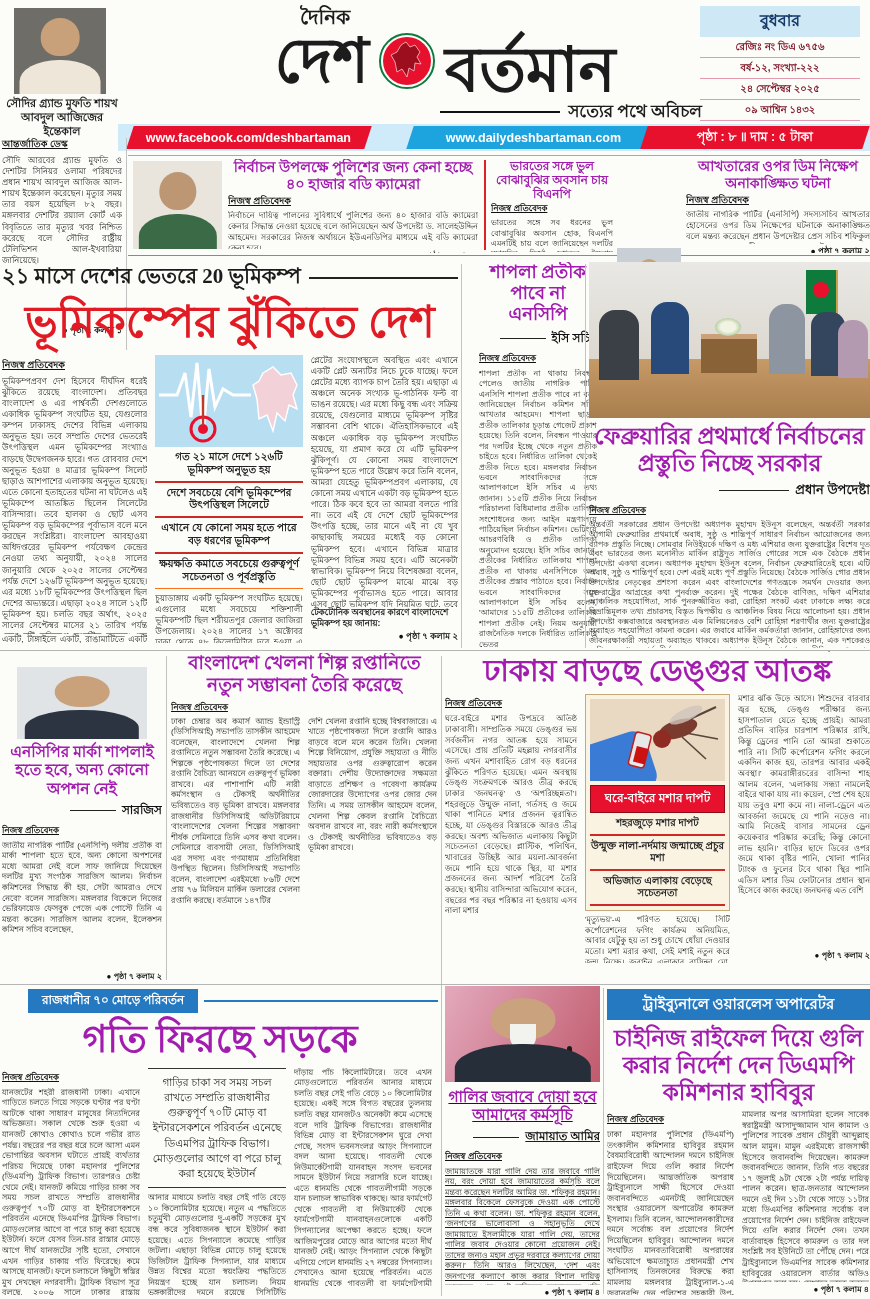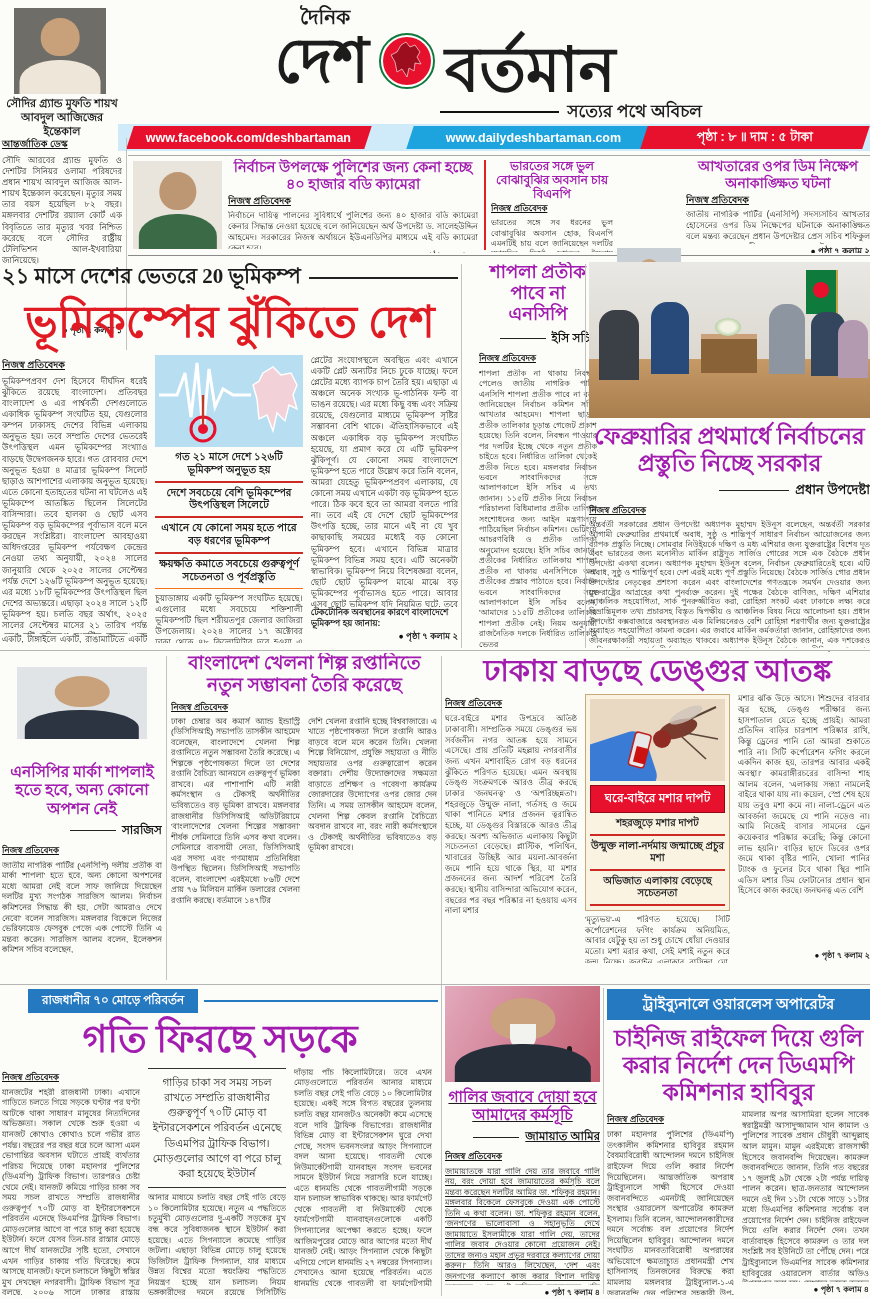--- a/index.html
+++ b/index.html
@@ -47,23 +47,31 @@
     <span class="serif" style="font-size:62px;font-weight:900;line-height:1;">দেশ</span>
     <svg width="56" height="56" viewBox="0 0 56 56">
       <circle cx="28" cy="28" r="27" fill="#ffffff" stroke="#0e7a3c" stroke-width="2"></circle>
       <circle cx="28" cy="28" r="24" fill="#e8112d"></circle>
       <path d="M22 12 L27 9 L31 14 L36 12 L41 19 L38 24 L42 31 L36 30 L35 38 L30 35 L28 44 L23 36 L18 39 L16 29 L12 22 L18 19 Z" fill="#9c0e1e" stroke="#f4c9ce" stroke-width="0.8"></path>
     </svg>
     <span class="serif" style="font-size:62px;font-weight:900;line-height:1;margin-top:17px;">বর্তমান</span>
   </div>
   <div class="abs" style="left:440px;top:98px;width:262px;display:flex;align-items:center;gap:8px;">
     <span style="flex:1;border-top:2px solid #111;"></span>
-    <span style="font-weight:bold;font-size:17px;white-space:nowrap;">সত্যের পথে অবিচল</span>
-  </div>
-
+    <span style="font-weight:bold;font-size:17px;white-space:nowrap;font-family:Liberation Serif, serif;">সত্যের পথে অবিচল</span>
+  </div>
+
+  <div class="abs" style="left:700px;top:6px;width:160px;">
+    <div style="background:#cfe8f6;color:#173a66;font-weight:bold;font-size:16px;text-align:center;padding:2px 0;">বুধবার</div>
+    <div class="inforow">রেজিঃ নং ডিএ ৬৭৫৬</div>
+    <div class="inforow">বর্ষ-১২, সংখ্যা-২২২</div>
+    <div class="inforow">২৪ সেপ্টেম্বর ২০২৫</div>
+    <div class="inforow">০৯ আশ্বিন ১৪৩২</div>
+    <div class="inforow">০১ রবিউস সানি ১৪৪৭</div>
+  </div>
 
   <div class="abs" style="left:118px;top:124px;width:752px;height:27px;background:#cfeaf8;">
     <div class="chip" style="left:12px;width:238px;background:#e8112d;">
       <span>www.facebook.com/deshbartaman</span>
       </div>
     <div class="chip" style="left:292px;width:248px;background:#1da3dd;">
       <span>www.dailydeshbartaman.com</span>
       </div>
     <div class="chip" style="right:4px;width:222px;background:#e8112d;">
       <span>পৃষ্ঠা : ৮ ॥ দাম : ৫ টাকা</span>
@@ -175,21 +183,21 @@
       </div>
     <div class="byline" style="font-size:8.6px;margin:2px 0;">নিজস্ব প্রতিবেদক</div>
     <div class="bodytext" style="font-size:7.9px;line-height:1.22;height:128px;">অন্তর্বর্তী সরকারের প্রধান উপদেষ্টা অধ্যাপক মুহাম্মদ ইউনূস বলেছেন, অন্তর্বর্তী সরকার আগামী ফেব্রুয়ারির প্রথমার্ধে অবাধ, সুষ্ঠু ও শান্তিপূর্ণ সাধারণ নির্বাচন আয়োজনের জন্য ব্যাপক প্রস্তুতি নিচ্ছে। সোমবার নিউইয়র্কে দক্ষিণ ও মধ্য এশিয়ার জন্য যুক্তরাষ্ট্রের বিশেষ দূত এবং ভারতের জন্য মনোনীত মার্কিন রাষ্ট্রদূত সার্জিও গোরের সঙ্গে এক বৈঠকে প্রধান উপদেষ্টা একথা বলেন। অধ্যাপক মুহাম্মদ ইউনূস বলেন, নির্বাচন ফেব্রুয়ারিতেই হবে। এটি অবাধ, সুষ্ঠু ও শান্তিপূর্ণ হবে। দেশ এরই মধ্যে পূর্ণ প্রস্তুতি নিয়েছে। বৈঠকে সার্জিও গোর প্রধান উপদেষ্টার নেতৃত্বের প্রশংসা করেন এবং বাংলাদেশের গণতন্ত্রকে সমর্থন দেওয়ার জন্য যুক্তরাষ্ট্রের আগ্রহের কথা পুনর্ব্যক্ত করেন। দুই পক্ষের বৈঠকে বাণিজ্য, দক্ষিণ এশিয়ার আঞ্চলিক সহযোগিতা, সার্ক পুনরুজ্জীবিত করা, রোহিঙ্গা সংকট এবং ঢাকাকে লক্ষ্য করে বিভ্রান্তিমূলক তথ্য প্রচারসহ বিস্তৃত দ্বিপক্ষীয় ও আঞ্চলিক বিষয় নিয়ে আলোচনা হয়। প্রধান উপদেষ্টা কক্সবাজারে অবস্থানরত এক মিলিয়নেরও বেশি রোহিঙ্গা শরণার্থীর জন্য যুক্তরাষ্ট্রের অব্যাহত সহযোগিতা কামনা করেন। এর জবাবে মার্কিন কর্মকর্তারা জানান, রোহিঙ্গাদের জন্য জীবনরক্ষাকারী সহায়তা অব্যাহত থাকবে। অধ্যাপক ইউনূস বৈঠকে জানান, এক দশকেরও বেশি সময় ধরে সার্ক শীর্ষ সম্মেলন না হওয়ায় বাংলাদেশ সার্ক পুনরুজ্জীবিতকরণে জোর প্রচেষ্টা চালাচ্ছে। তিনি আরও বলেন, দক্ষিণ-পূর্ব এশিয়ার অর্থনীতির সঙ্গে সংযোগ স্থাপন বাংলাদেশকে উল্লেখযোগ্যভাবে এগিয়ে নেবে, তাই বাংলাদেশ আসিয়ানে যোগ দিতে আগ্রহী।</div>
     <div class="pref" style="font-size:8px;">● পৃষ্ঠা ৭ কলাম ২</div>
   </div>
 
   <div class="abs hline" style="left:0;top:650px;width:870px;"></div>
 
   <div class="abs" style="left:2px;top:653px;width:160px;height:328px;overflow:hidden;">
     <div class="photo portrait" style="margin:14px auto 0;width:130px;height:72px;--skin:#c9a27c;--shirt:#2b3440;background:#e0e4e7;"></div>
-    <div class="hl serif" style="font-size:15.5px;margin-top:24px;">এনসিপির মার্কা শাপলাই হতে হবে, অন্য কোনো অপশন নেই</div>
+    <div class="hl serif" style="font-size:15.5px;margin-top:4px;">এনসিপির মার্কা শাপলাই হতে হবে, অন্য কোনো অপশন নেই</div>
     <div class="attr-row">
         <span class="attr-line"></span>
       <span class="attr-txt">সারজিস</span>
       </div>
     <div class="byline" style="font-size:8.6px;">নিজস্ব প্রতিবেদক</div>
     <div class="bodytext" style="font-size:8px;height:128px;">জাতীয় নাগরিক পার্টির (এনসিপি) দলীয় প্রতীক বা মার্কা 'শাপলা' হতে হবে, অন্য কোনো অপশনের মধ্যে আমরা নেই বলে সাফ জানিয়ে দিয়েছেন দলটির মুখ্য সংগঠক সারজিস আলম। নির্বাচন কমিশনের সিদ্ধান্ত কী হয়, সেটা আমরাও দেখে নেবো' বলেন সারজিস। মঙ্গলবার বিকেলে নিজের ভেরিফায়েড ফেসবুক পেজে এক পোস্টে তিনি এ মন্তব্য করেন। সারজিস আলম বলেন, ইলেকশন কমিশন সচিব বলেছেন,</div>
     <div class="pref" style="font-size:8px;">● পৃষ্ঠা ৭ কলাম ২</div>
   </div>
   <div class="abs vline" style="left:166px;top:656px;height:324px;"></div>
 

